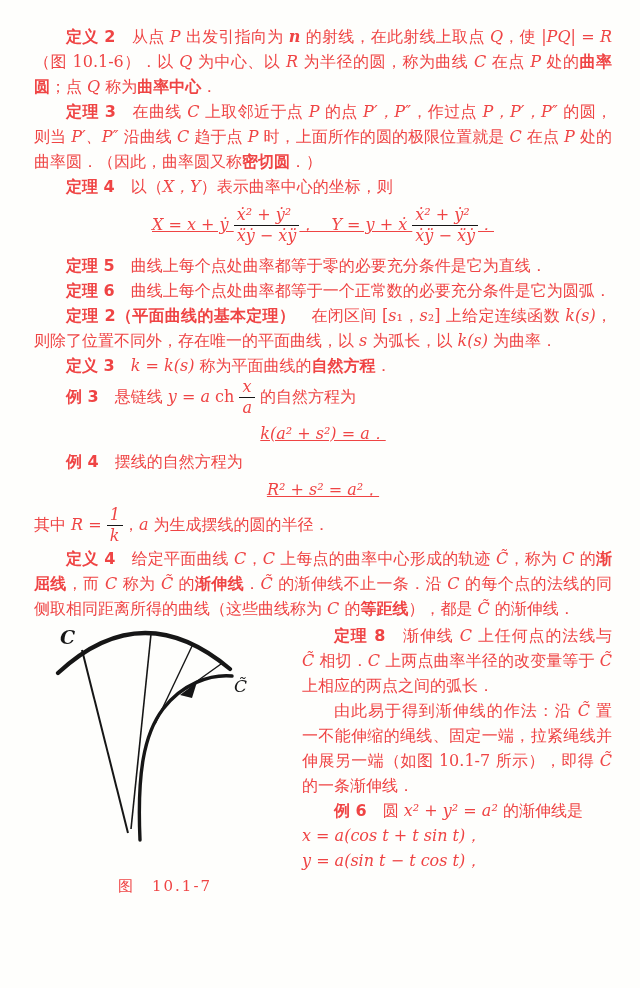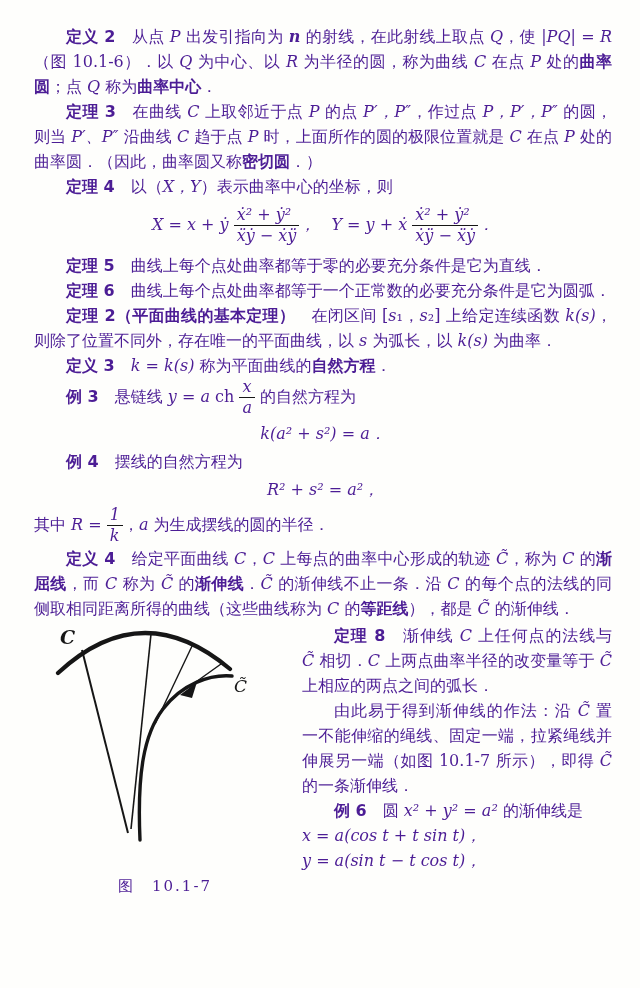--- a/index.html
+++ b/index.html
@@ -1,39 +1,40 @@
 <!DOCTYPE html>
 <html><head>
 <meta charset="utf-8">
 <style>
   html,body{margin:0;padding:0;background:#e8e8e4;}
   .page{
     position:relative;
     width:640px;height:988px;
     margin:0 auto;
     background:#fefefc;
-    color:#4c1d95;
+    color:#ef4444;
     box-sizing:border-box;
     padding:24px 28px 0 34px;
     overflow:hidden;
     font-family:"DejaVu Serif","Liberation Serif",serif;
     font-size:16px;
     line-height:25px;
     text-align:justify;
   }
   .para{margin:0;}
   .indent{text-indent:2em;}
   .b{font-family:"DejaVu Sans","Liberation Sans",sans-serif;font-weight:bold;font-style:normal;}
   .m{font-family:"DejaVu Serif",serif;font-style:italic;}
   .bm{font-family:"DejaVu Serif",serif;font-style:italic;font-weight:bold;}
   .formula{
     text-align:center;text-indent:0;
     margin:7px 0 7px 0;
     font-family:"DejaVu Serif",serif;font-style:italic;
     line-height:1.1;
+    text-decoration:underline;
   }
   .frac{display:inline-block;text-align:left;vertical-align:middle;line-height:1.15;text-indent:0;}
   .frac .num{display:block;border-bottom:1.5px solid #161616;padding:0 3px 1px 3px;}
   .frac .den{display:block;padding:1px 3px 0 3px;}
   .tallline{line-height:34px;}
   .twocol{display:flex;margin-top:2px;}
   .figcol{width:262px;flex:0 0 262px;}
   .textcol{flex:1;padding-left:6px;}
   .figcaption{text-align:center;font-size:15px;letter-spacing:2px;margin-top:2px;text-indent:0;}
   .eq{font-family:"DejaVu Serif",serif;font-style:italic;text-indent:0;}

